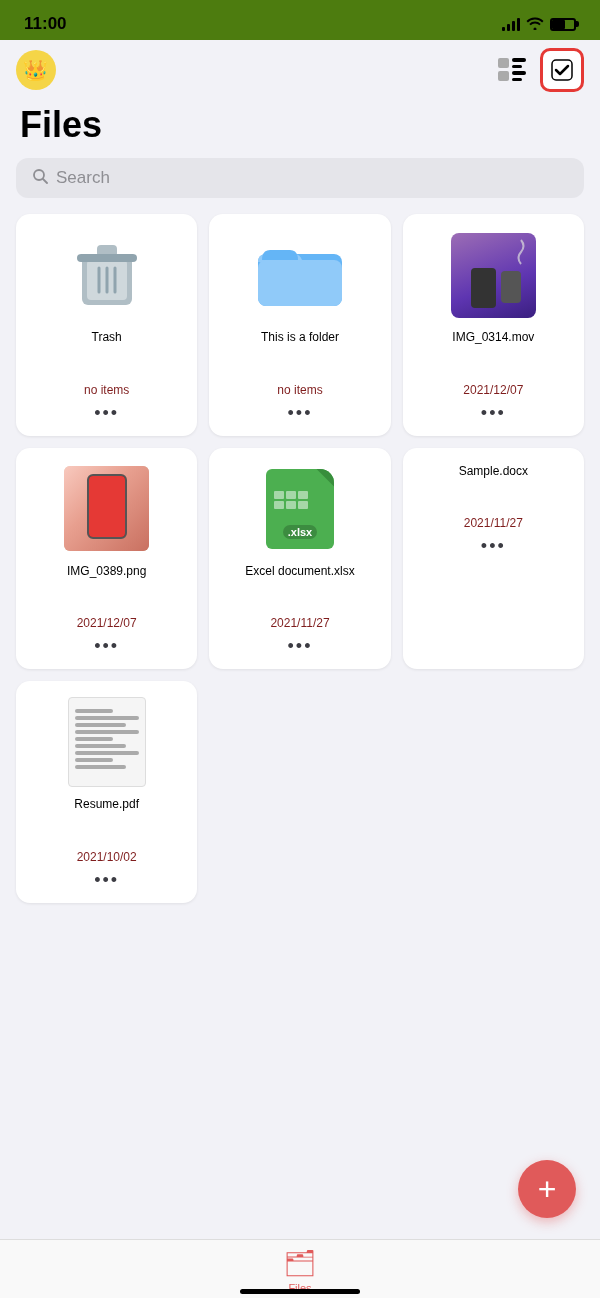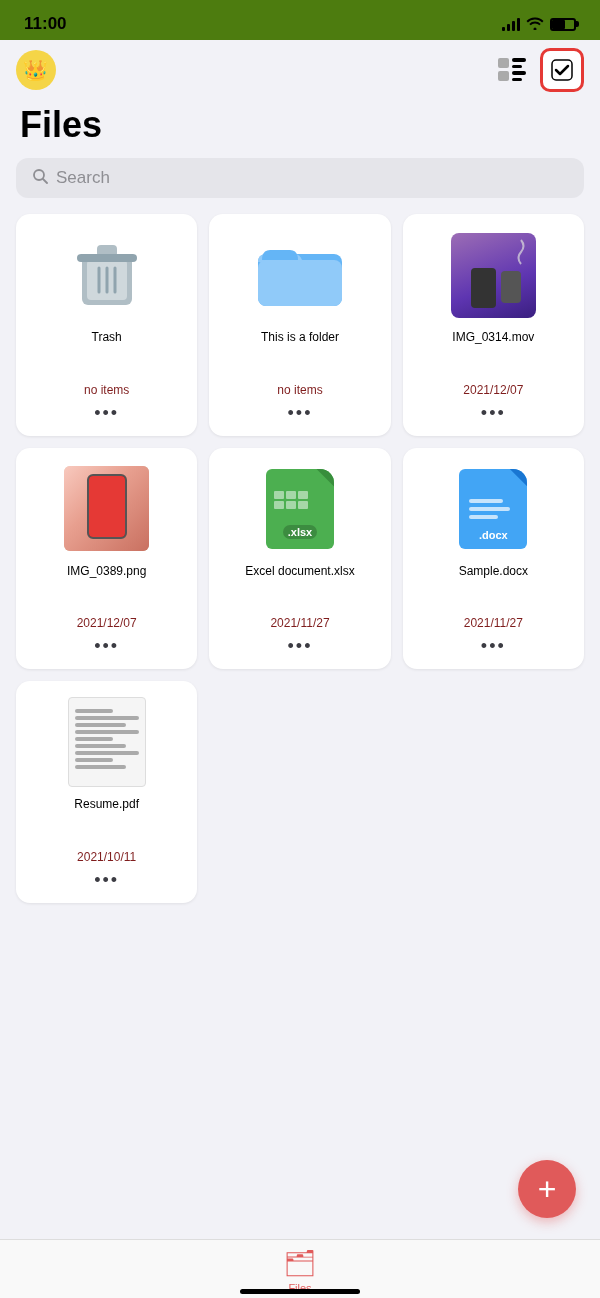--- a/index.html
+++ b/index.html
@@ -584,28 +584,20 @@
         </div>
         <span class="xlsx-label">.xlsx</span>
       </div>
     </div>
     <span class="file-name">Excel document.xlsx</span>
     <span class="file-meta">2021/11/27</span>
     <span class="file-more">•••</span>
   </div>
 
   <div class="file-card">
-    <div class="file-icon-wrap">
-      <div class="docx-icon">
-        <div class="docx-line" style="width:70%"></div>
-        <div class="docx-line" style="width:85%"></div>
-        <div class="docx-line" style="width:60%"></div>
-        <span class="docx-label">.docx</span>
-      </div>
-    </div>
     <span class="file-name">Sample.docx</span>
     <span class="file-meta">2021/11/27</span>
     <span class="file-more">•••</span>
   </div>
 
   <div class="file-card">
     <div class="file-icon-wrap">
       <div class="pdf-thumb">
         <div class="pdf-lines">
           <div class="pdf-line short"></div>
@@ -614,21 +606,21 @@
           <div class="pdf-line full"></div>
           <div class="pdf-line short"></div>
           <div class="pdf-line medium"></div>
           <div class="pdf-line full"></div>
           <div class="pdf-line short"></div>
           <div class="pdf-line medium"></div>
         </div>
       </div>
     </div>
     <span class="file-name">Resume.pdf</span>
-    <span class="file-meta">2021/10/11</span>
+    <span class="file-meta">2021/10/02</span>
     <span class="file-more">•••</span>
   </div>
 
 </div>
 
 <div class="fab">
   <span>+</span>
 </div>
 
 <div class="tab-bar">

